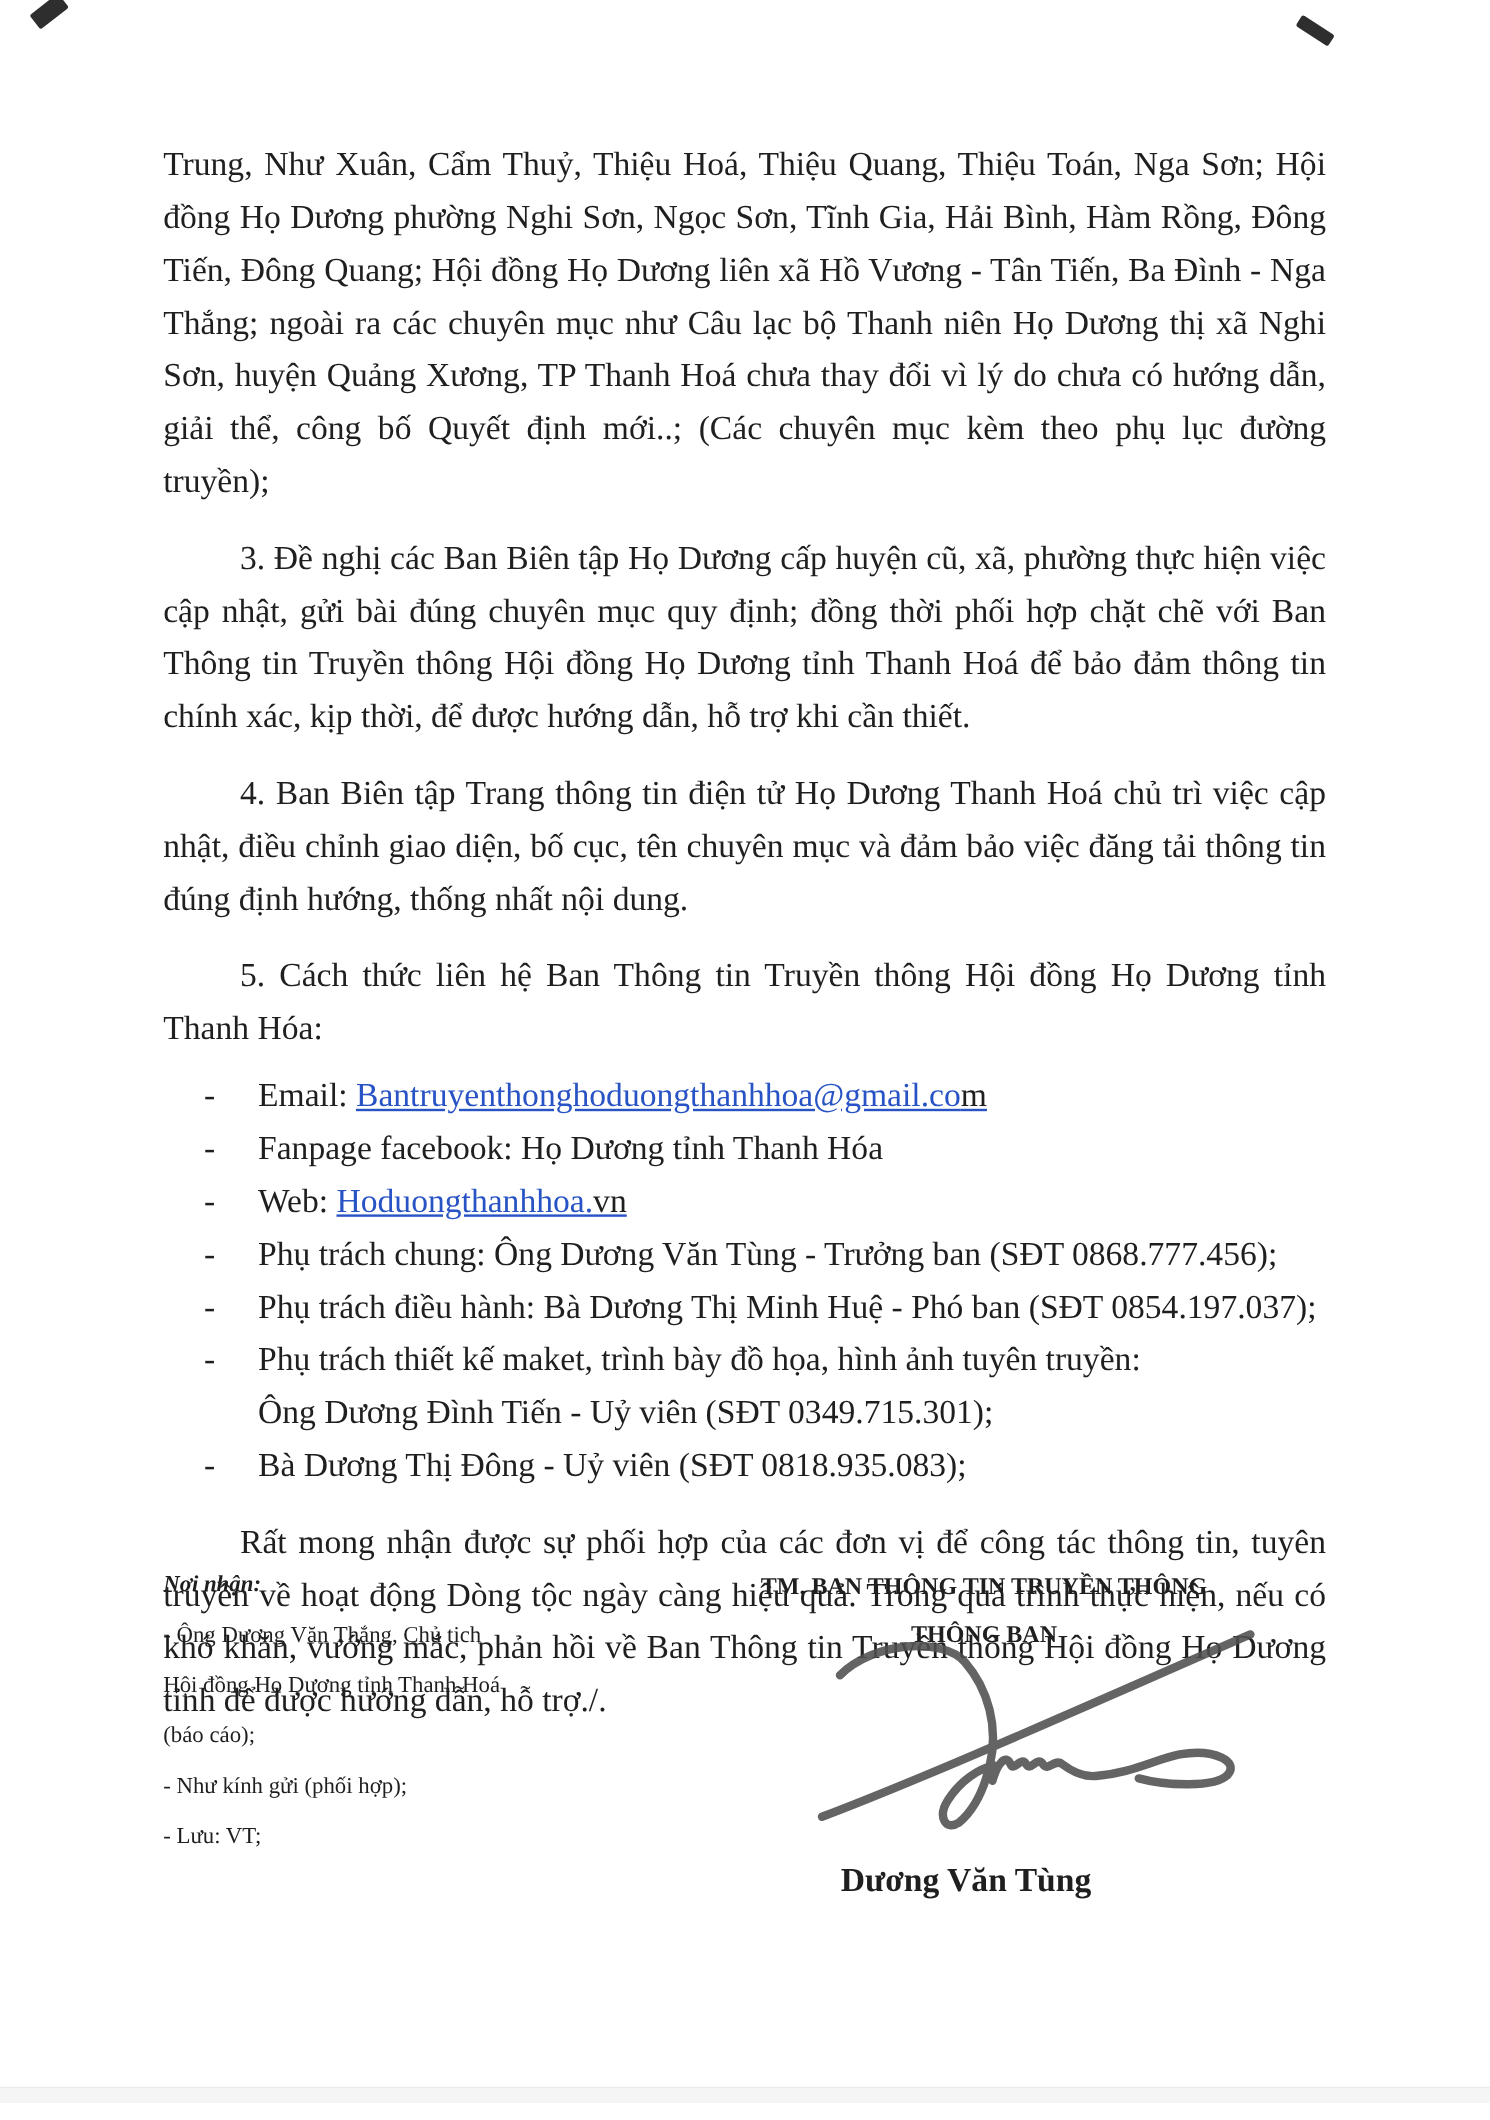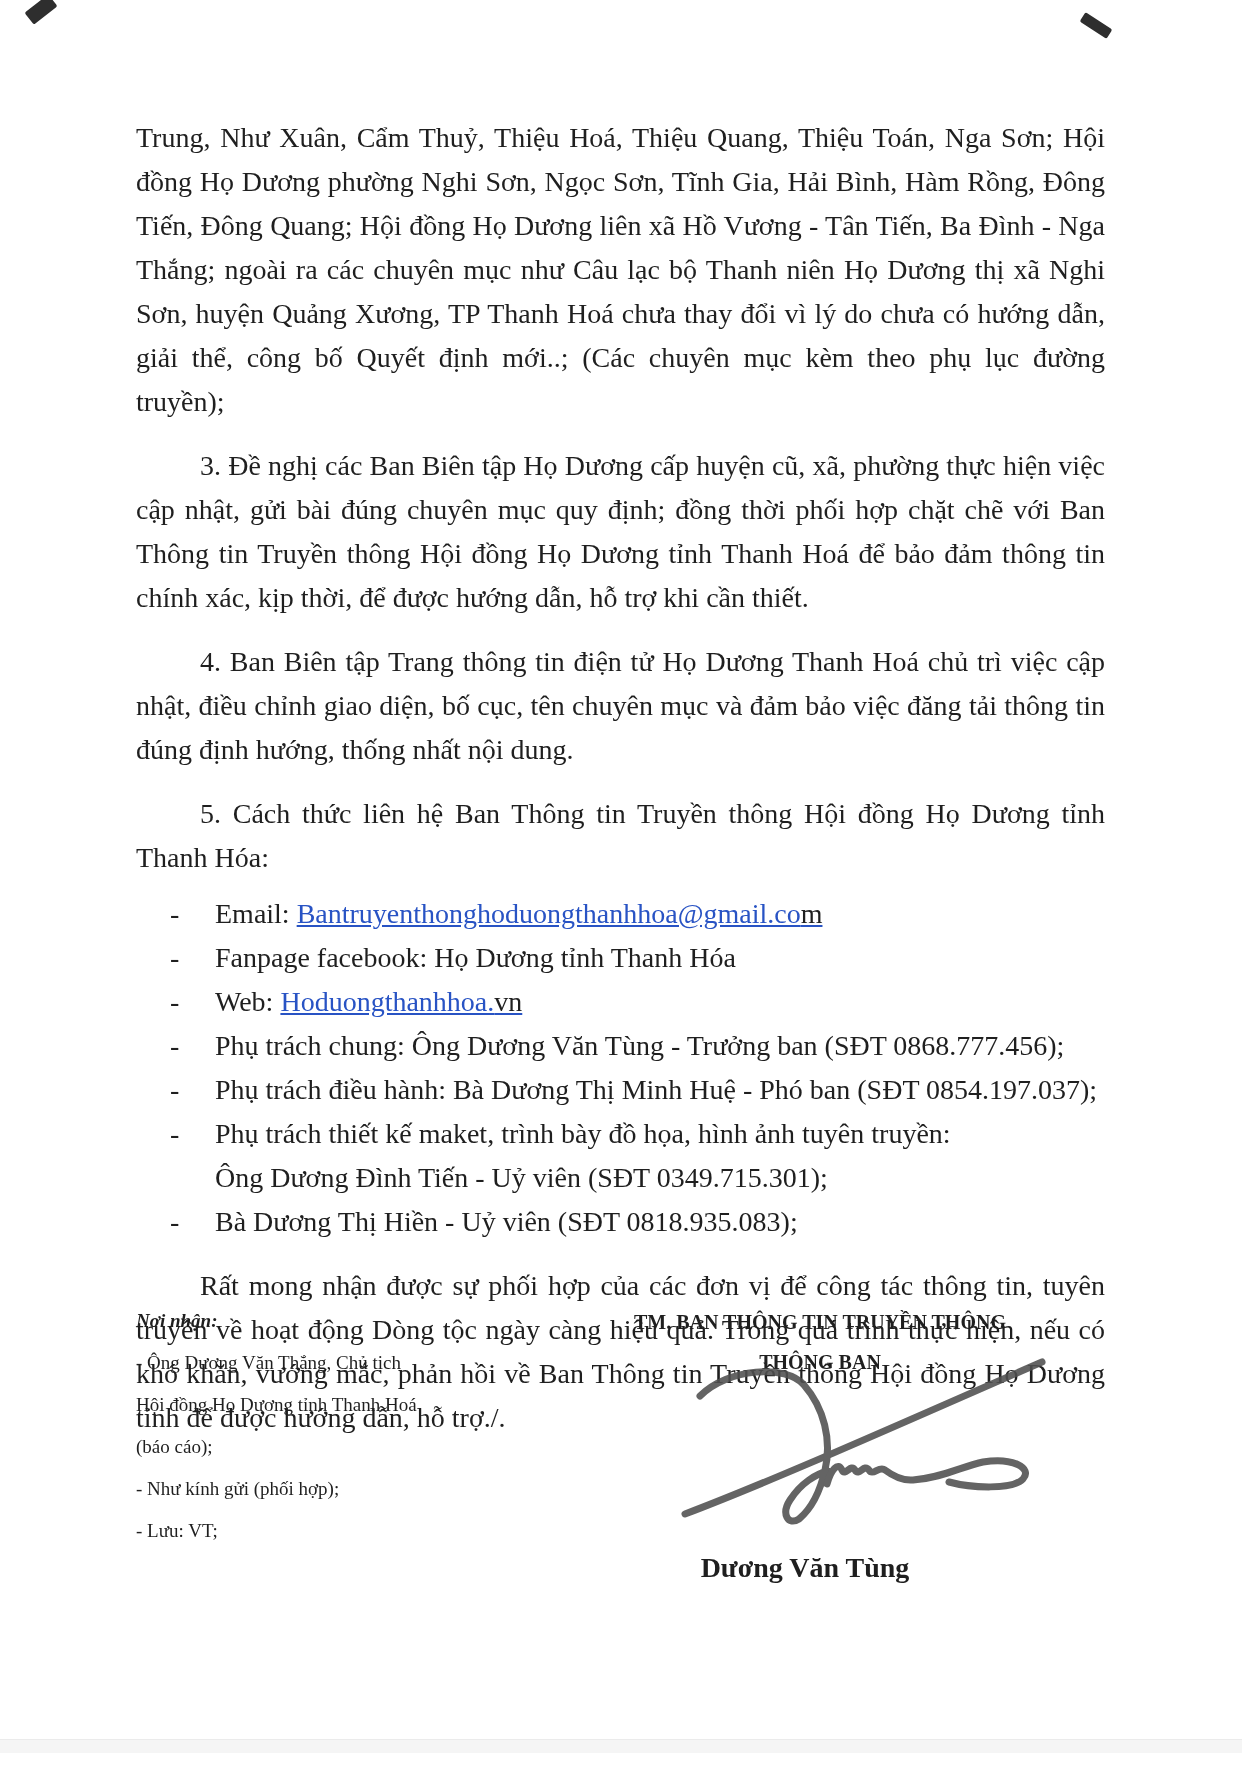--- a/index.html
+++ b/index.html
@@ -90,21 +90,21 @@
       </div>
 
       <div class="contact-item">
         <span class="dash">-</span><span>Phụ trách thiết kế maket, trình bày đồ họa, hình ảnh tuyên truyền:</span>
       </div>
       <div class="contact-line2">Ông Dương Đình Tiến - Uỷ viên (SĐT 0349.715.301);</div>
 
       <div class="contact-item">
         <span class="dash">-</span>
       </div>
-      <div class="contact-line2">Bà Dương Thị Hiền - Uỷ viên (SĐT 0818.935.083);</div>
+      <div class="contact-line2">Bà Dương Thị Đông - Uỷ viên (SĐT 0818.935.083);</div>
 
     </div>
 
     <p class="para indent closing">Rất mong nhận được sự phối hợp của các đơn vị để công tác thông tin, tuyên truyền về hoạt động Dòng tộc ngày càng hiệu quả. Trong quá trình thực hiện, nếu có khó khăn, vướng mắc, phản hồi về Ban Thông tin Truyền thông Hội đồng Họ Dương tỉnh để được hướng dẫn, hỗ trợ./.</p>
 
   </div>
 
   <div class="footer-left">
     <div class="nn-title">Nơi nhận:</div>
     <div>- Ông Dương Văn Thắng, Chủ tịch</div>

